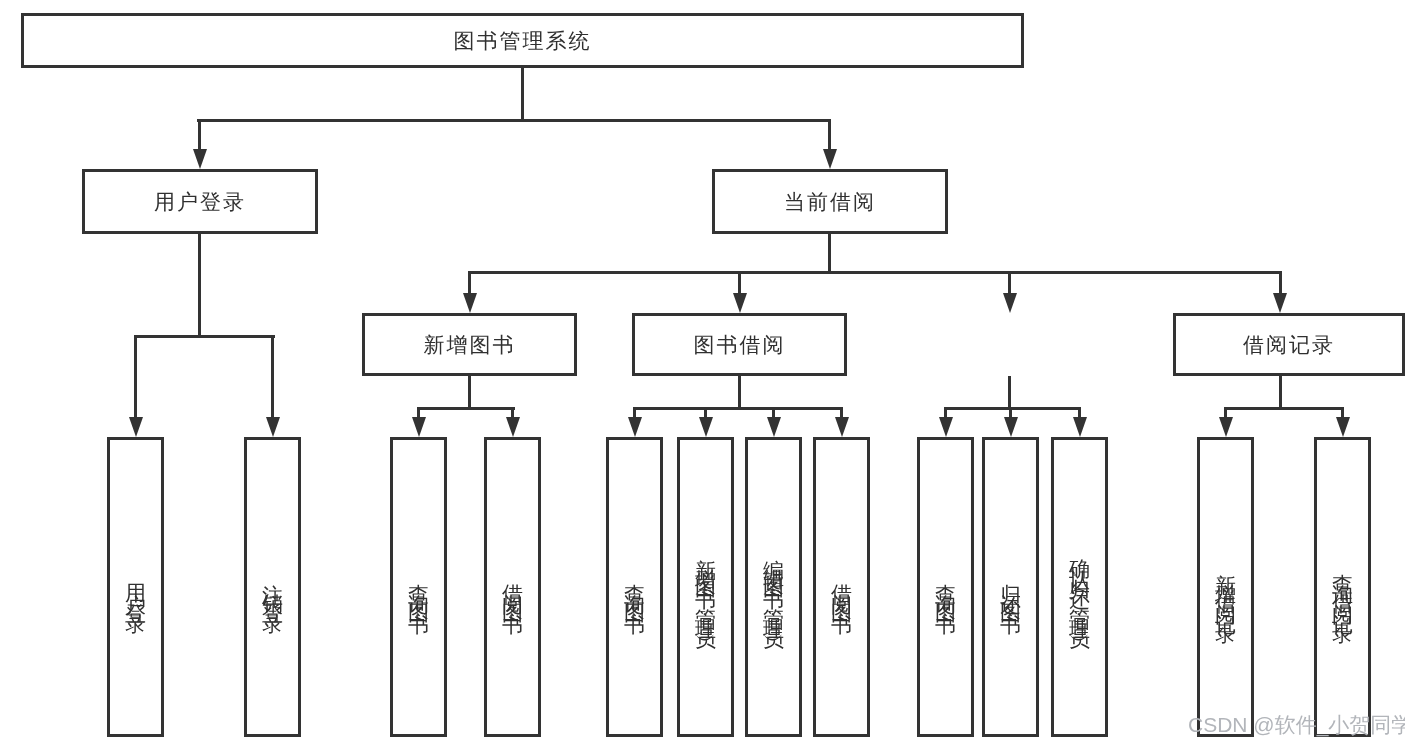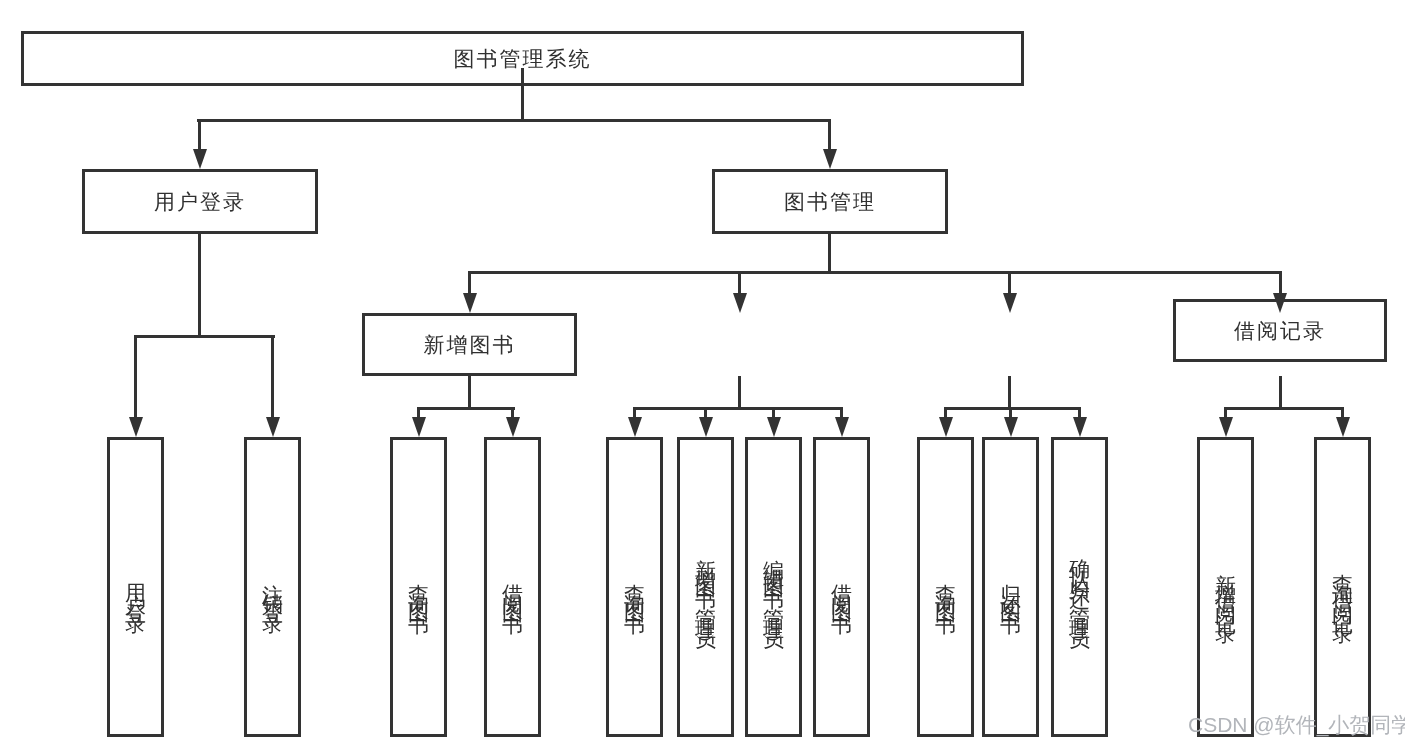--- a/index.html
+++ b/index.html
@@ -58,27 +58,28 @@
     color: #b2b5ba;
     white-space: nowrap;
     z-index: 5;
   }
 </style>
 </head>
 <body>
 
 <div id="stage">
 
-  <div class="box hbox" style="left:21px; top:13px; width:1003px; height:55px;margin-top:18px;">图书管理系统</div>
+  <div class="box hbox" style="left:21px; top:13px; width:1003px; height:55px;">图书管理系统</div>
 
   <div class="box hbox" style="left:82px; top:169px; width:236px; height:65px;">用户登录</div>
-  <div class="box hbox" style="left:712px; top:169px; width:236px; height:65px;">图书管理</div>
+  <div class="box hbox" style="left:712px; top:169px; width:236px; height:65px;">当前借阅</div>
 
   <div class="box hbox" style="left:362px; top:313px; width:215px; height:63px;">新增图书</div>
-  <div class="box hbox" style="left:1173px; top:299px; width:214px; height:63px;">借阅记录</div>
+  <div class="box hbox" style="left:632px; top:313px; width:215px; height:63px;">图书借阅</div>
+  <div class="box hbox" style="left:1173px; top:313px; width:232px; height:63px;">借阅记录</div>
 
   <div class="box vbox" style="left:107px;">用户登录</div>
   <div class="box vbox" style="left:244px;">注销登录</div>
 
   <div class="box vbox" style="left:390px;">查询图书</div>
   <div class="box vbox" style="left:484px;">借阅图书</div>
 
   <div class="box vbox" style="left:606px;">查询图书</div>
   <div class="box vbox" style="left:677px;">新增图书（管理员）</div>
   <div class="box vbox" style="left:745px;">编辑图书（管理员）</div>

